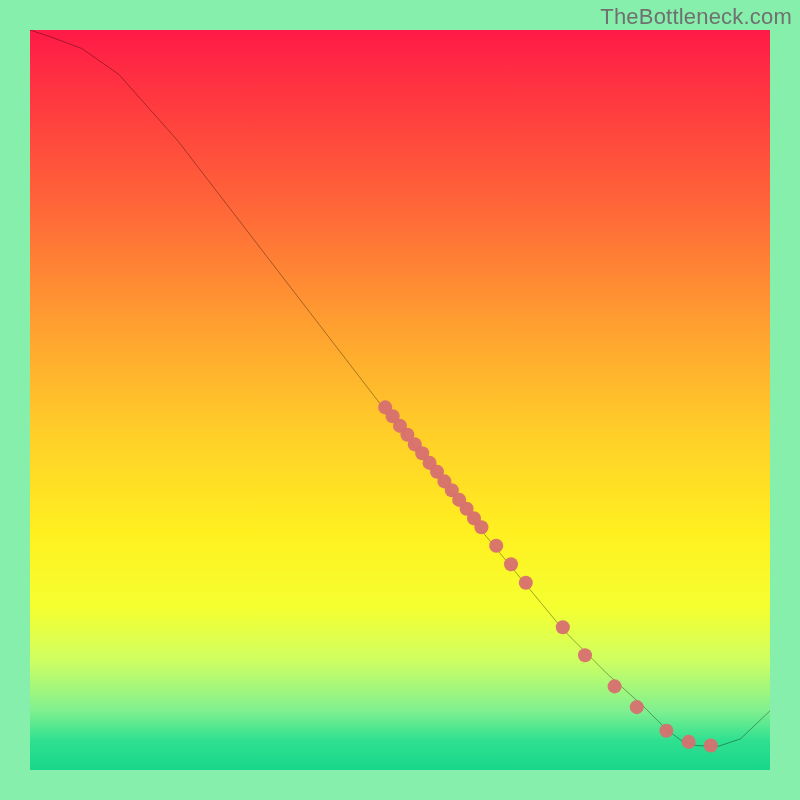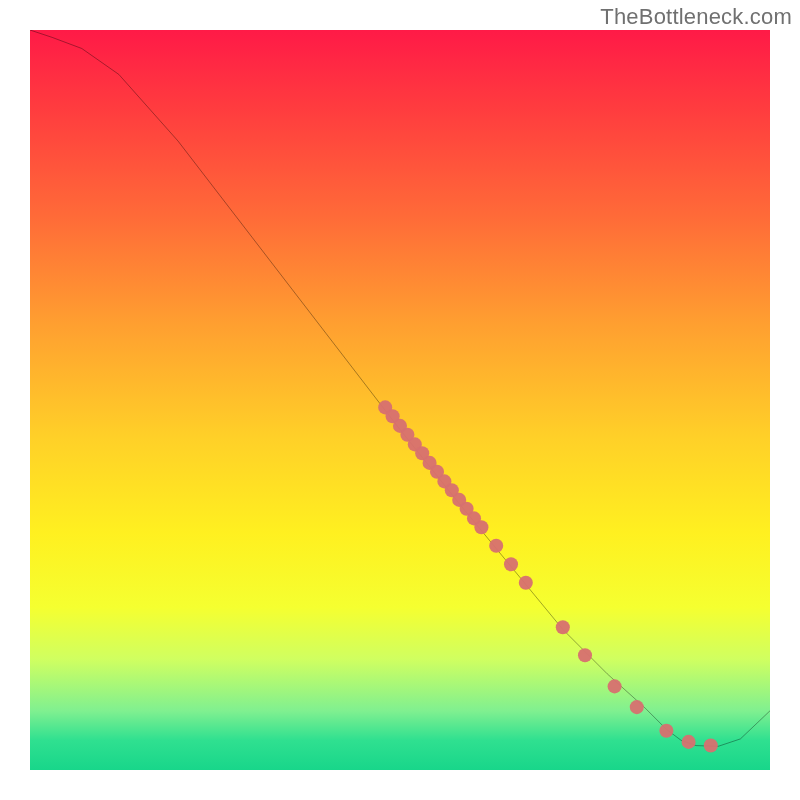--- a/index.html
+++ b/index.html
@@ -1,21 +1,21 @@
 <!DOCTYPE html>
 <html><head>
 <meta charset="utf-8">
 <style>
   * { margin: 0; padding: 0; box-sizing: border-box; }
   html, body { width: 800px; height: 800px; overflow: hidden; background: #000; }
   .frame {
     position: relative;
     width: 800px;
     height: 800px;
-    background: #ffffff;
+    background: #86efac;
   }
   .plot-area {
     position: absolute;
     left: 30px;
     top: 30px;
     width: 740px;
     height: 740px;
     background: linear-gradient(to bottom,
       #ff1a47 0%,
       #ff3a3f 10%,

